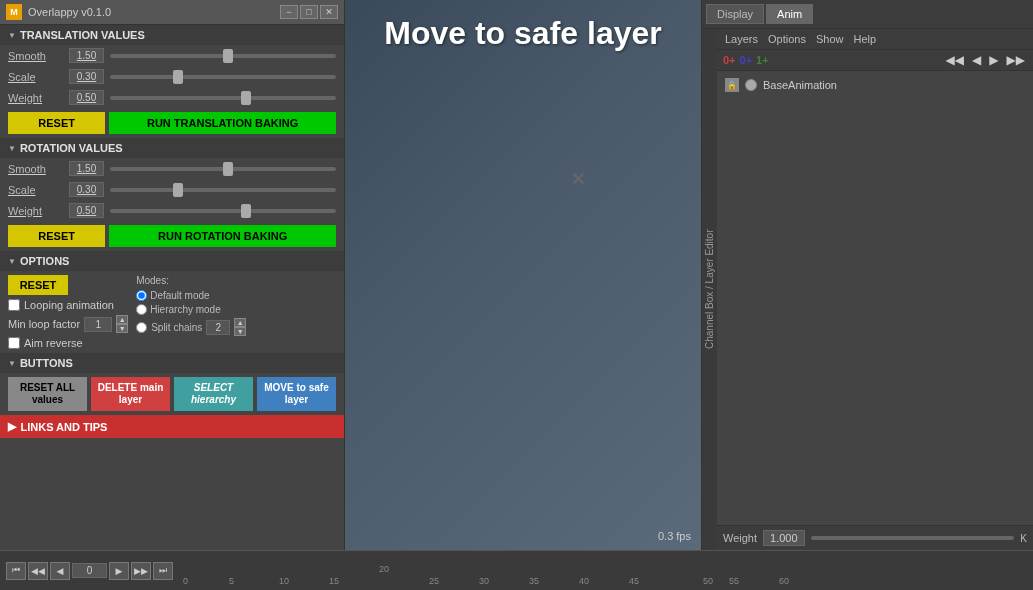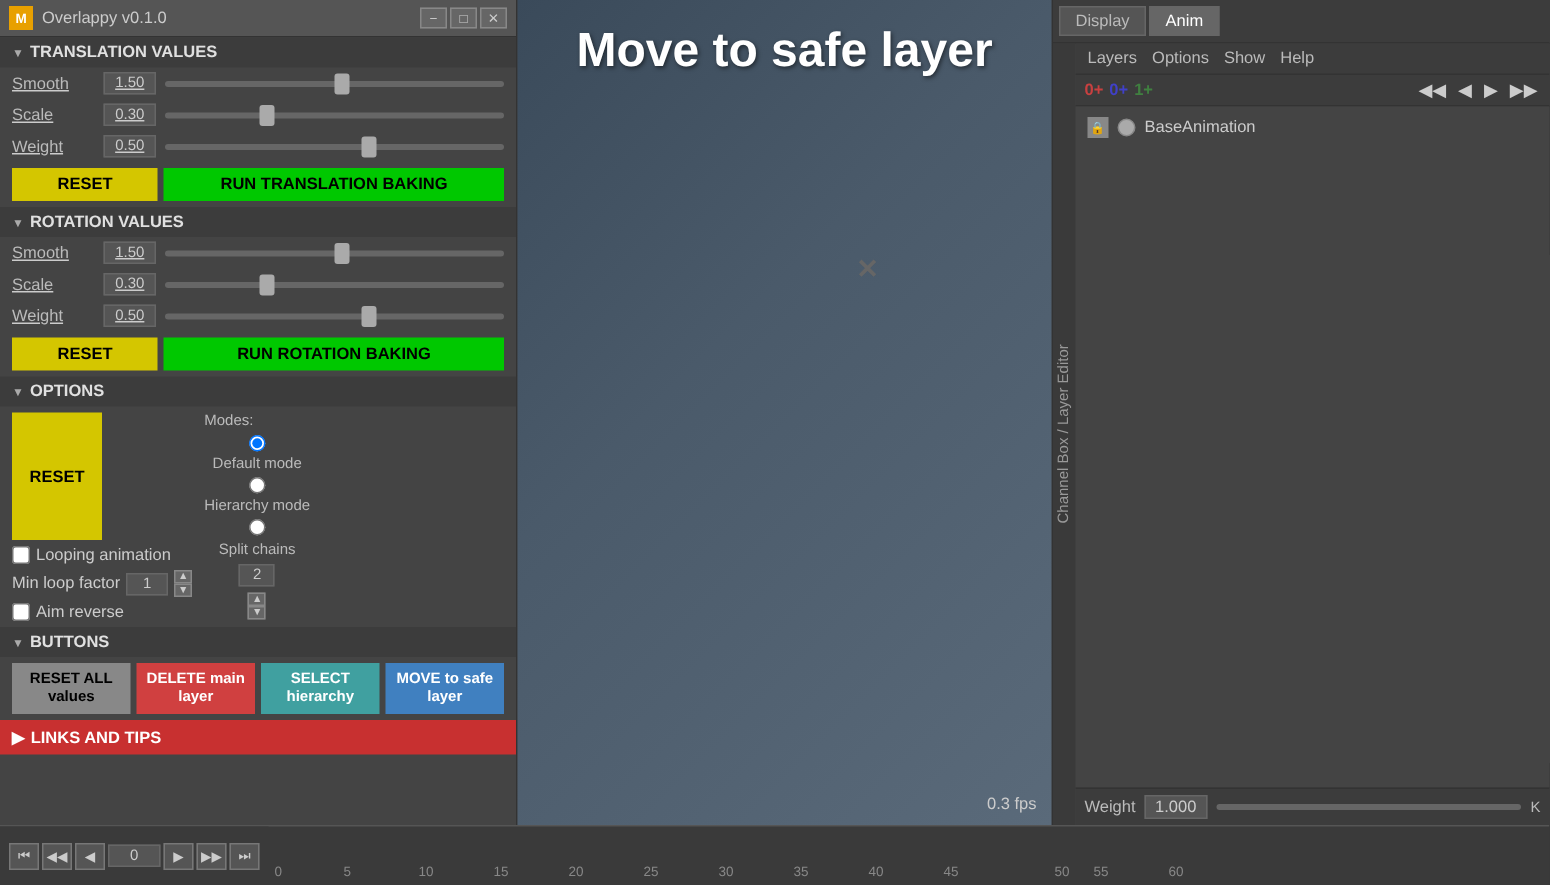--- a/index.html
+++ b/index.html
@@ -217,21 +217,20 @@
     }
     .modes-label {
       color: #bbb;
       margin-bottom: 2px;
     }
     .radio-row {
       display: flex;
       align-items: center;
       gap: 3px;
       margin-bottom: 1px;
-      flex-direction: column;
     }
     .radio-row input[type=radio] {
       width: 11px;
       height: 11px;
     }
     .split-chains-row {
       display: flex;
       align-items: center;
       gap: 4px;
     }
@@ -247,21 +246,21 @@
       font-size: 10px;
       font-weight: bold;
       cursor: pointer;
       border: none;
       flex: 1;
       line-height: 1.2;
       text-align: center;
     }
     .btn-gray { background: #888; color: #000; }
     .btn-red { background: #d04040; color: #fff; }
-    .btn-teal { background: #40a0a0; color: #fff; }
+    .btn-teal { background: #40a0a0; color: #fff; font-style: italic; }
     .btn-blue { background: #4080c0; color: #fff; }
 
     
     .links-section {
       background: #c83030;
       color: #fff;
       padding: 5px 8px;
       font-weight: bold;
       font-size: 11px;
       display: flex;
@@ -682,21 +681,21 @@
   </div>
 
   <div style="flex:1;position:relative;overflow:hidden;">
     <div style="position:absolute;bottom:0;top:0;left:0;right:0;display:flex;align-items:flex-end;padding-bottom:4px;">
 
       <div style="position:absolute;left:0;right:0;bottom:0;top:0;">
         <span style="position:absolute;left:4px;bottom:4px;font-size:9px;color:#888;">0</span>
         <span style="position:absolute;left:50px;bottom:4px;font-size:9px;color:#888;">5</span>
         <span style="position:absolute;left:100px;bottom:4px;font-size:9px;color:#888;">10</span>
         <span style="position:absolute;left:150px;bottom:4px;font-size:9px;color:#888;">15</span>
-        <span style="position:absolute;left:200px;bottom:4px;font-size:9px;color:#888;margin-top:24px;">20</span>
+        <span style="position:absolute;left:200px;bottom:16px;font-size:9px;color:#888;margin-top:24px;">20</span>
         <span style="position:absolute;left:250px;bottom:4px;font-size:9px;color:#888;">25</span>
         <span style="position:absolute;left:300px;bottom:4px;font-size:9px;color:#888;">30</span>
         <span style="position:absolute;left:350px;bottom:4px;font-size:9px;color:#888;">35</span>
         <span style="position:absolute;left:400px;bottom:4px;font-size:9px;color:#888;">40</span>
         <span style="position:absolute;left:450px;bottom:4px;font-size:9px;color:#888;">45</span>
         <span style="position:absolute;left:524px;bottom:4px;font-size:9px;color:#888;">50</span>
         <span style="position:absolute;left:550px;bottom:4px;font-size:9px;color:#888;">55</span>
         <span style="position:absolute;left:600px;bottom:4px;font-size:9px;color:#888;">60</span>
       </div>
     </div>

